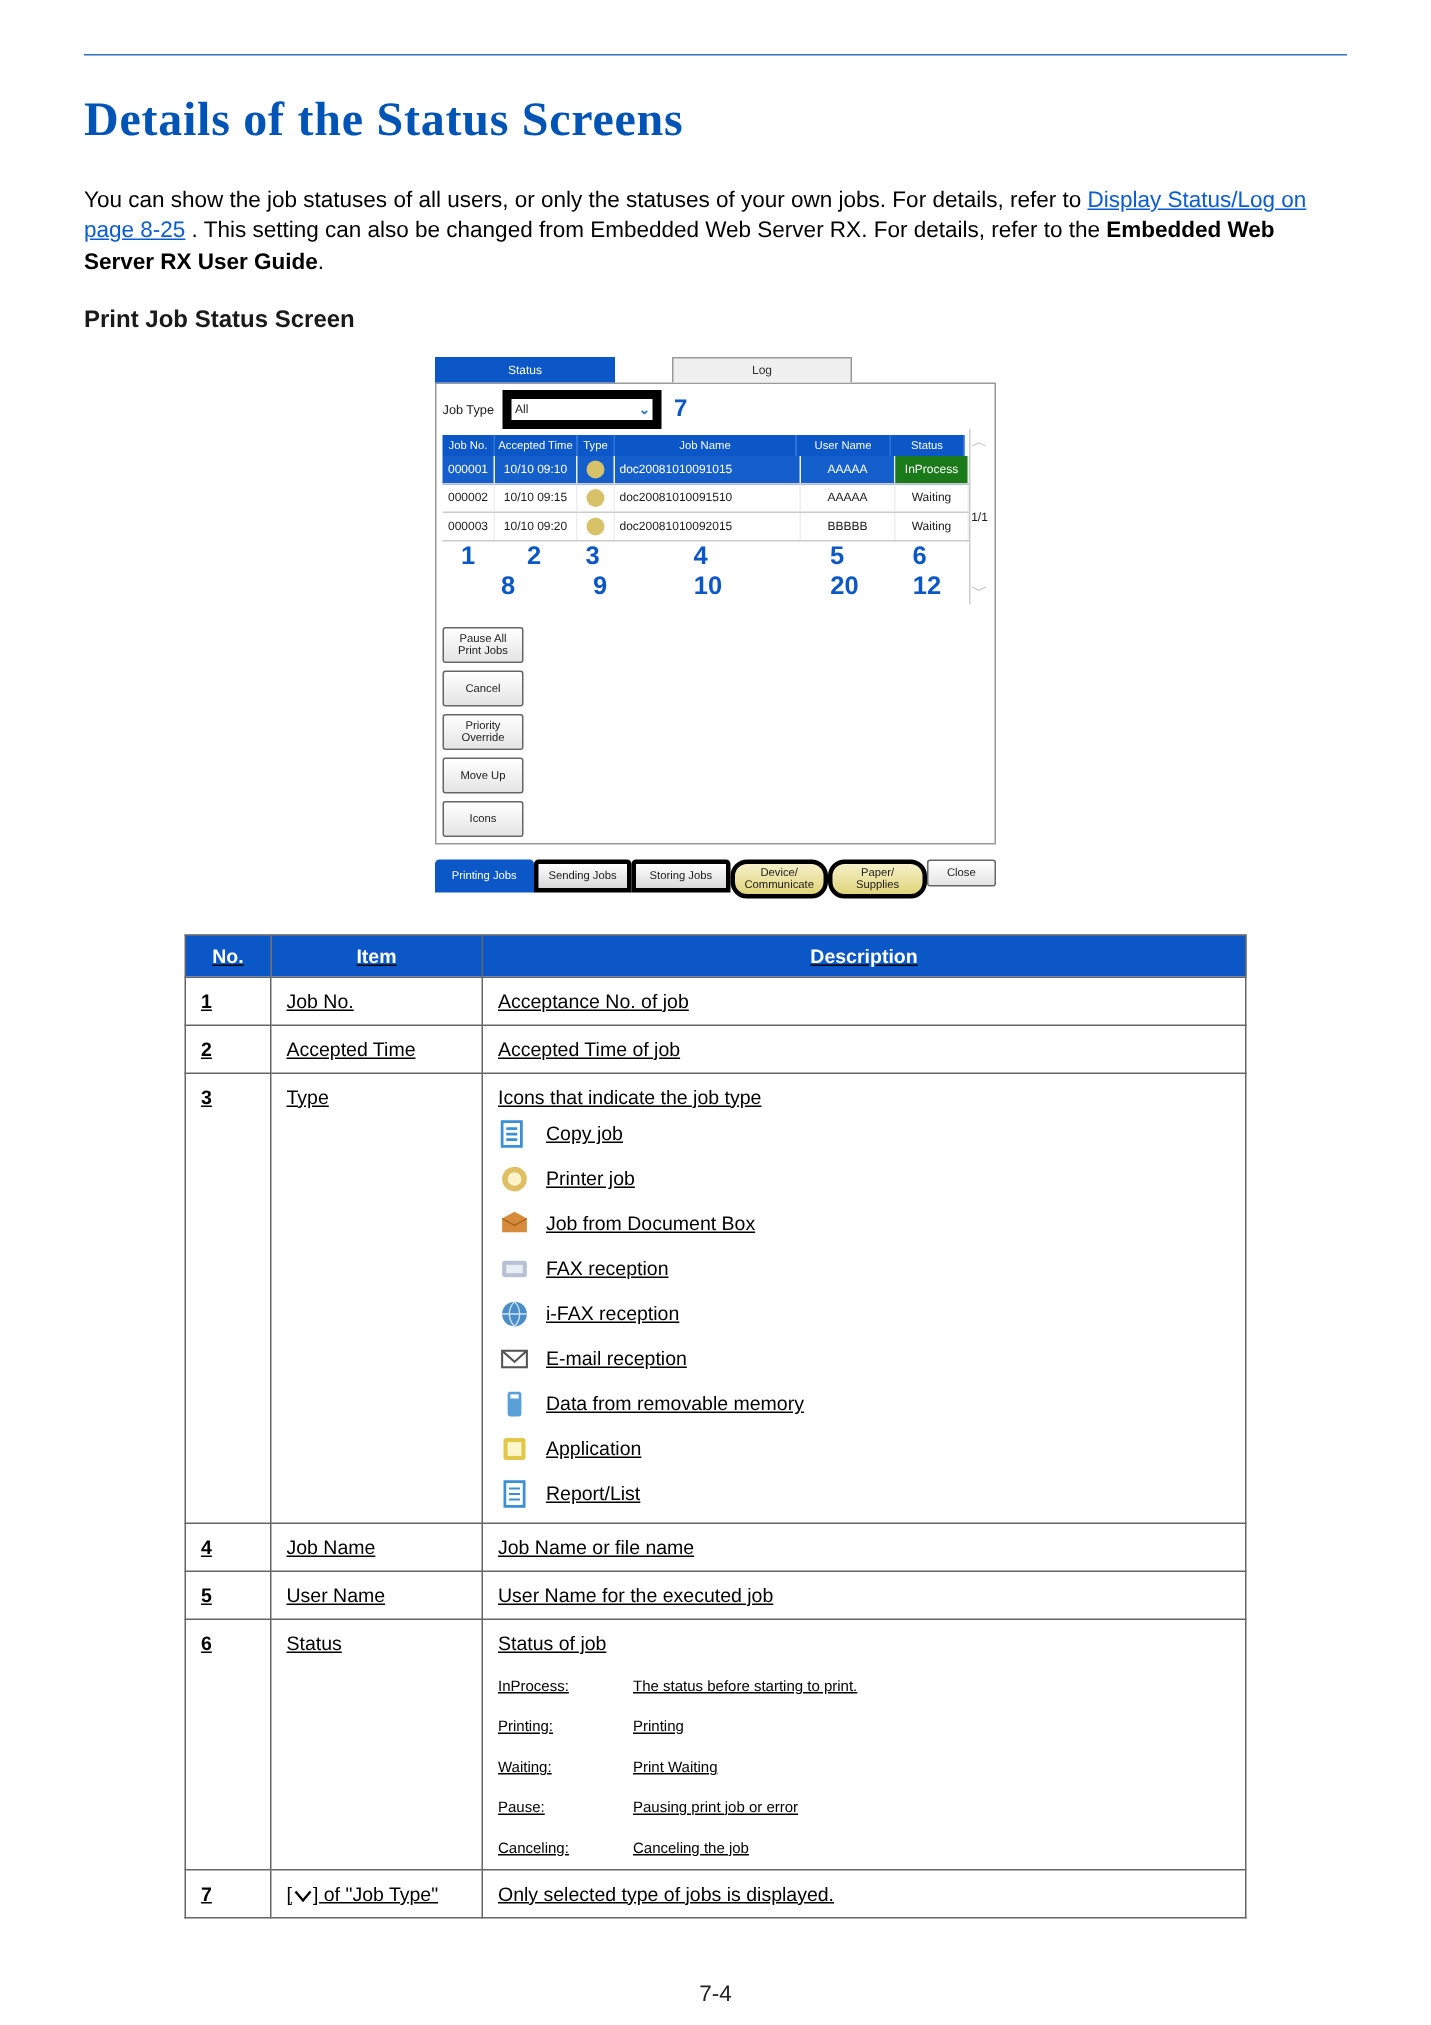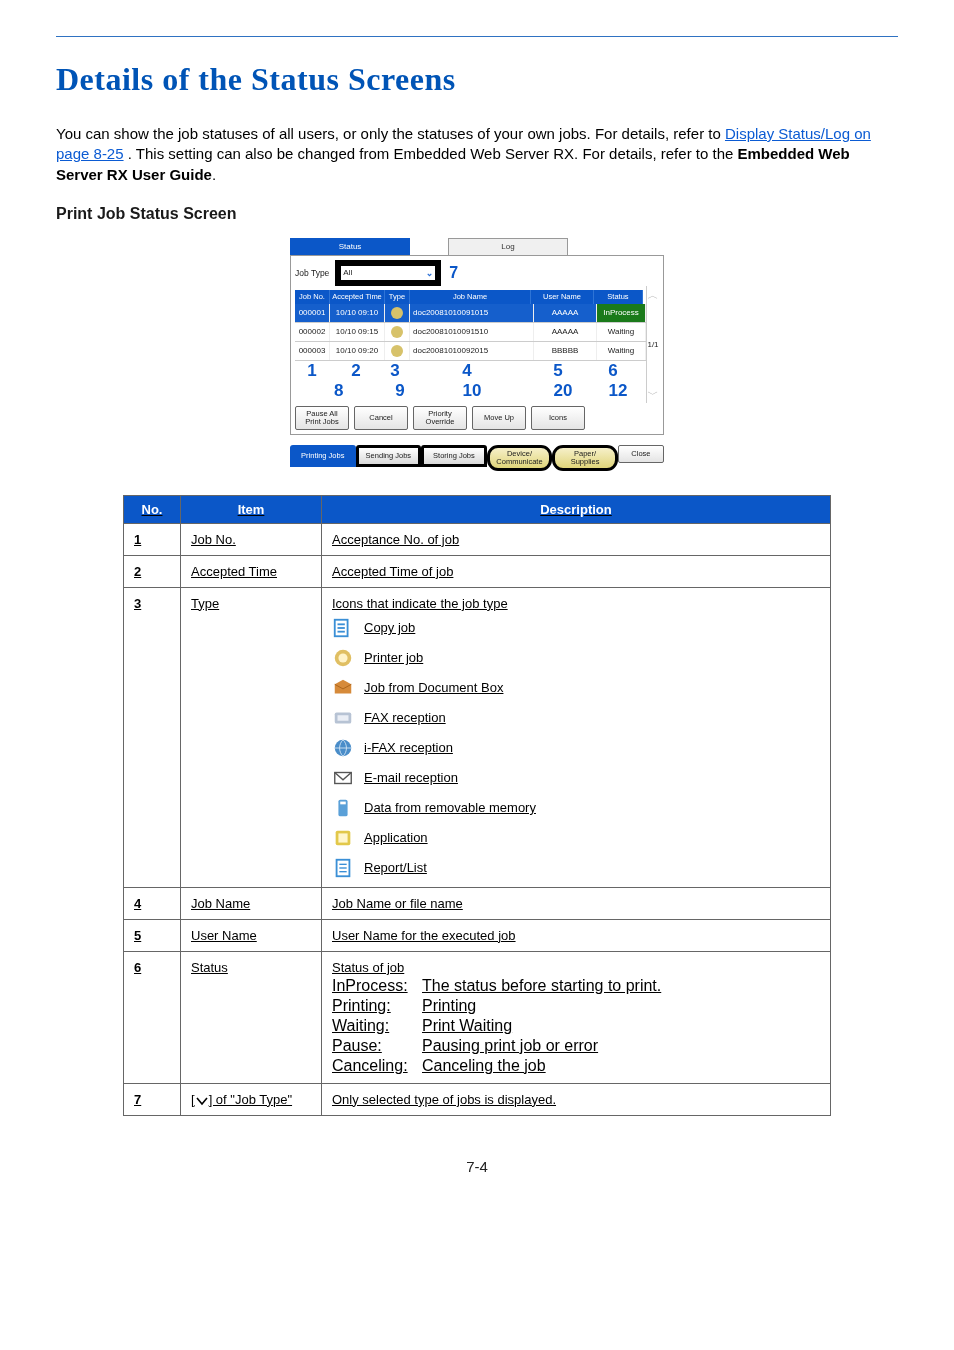--- a/index.html
+++ b/index.html
@@ -65,21 +65,21 @@
     border-right: 1px solid #2e74d6; height: 14px; line-height: 14px;
   }
   .c-jn { width: 34px; } .c-at { width: 54px; } .c-ty { width: 24px; } .c-nm { width: 120px; text-align: center; }
   .c-un { width: 62px; } .c-st { width: 48px; }
   .data-row { display: flex; border-bottom: 1px solid #ccc; height: 18px; align-items: center; }
   .data-row.sel { background: #155fcc; color: #fff; }
   .dc { font-size: 8px; text-align: center; border-right: 1px solid #eee; height: 100%; display: flex; align-items: center; justify-content: center; }
   .ty-icon { width: 12px; height: 12px; border-radius: 50%; background: #d7c26a; display: inline-block; }
   .num-row { display: flex; }
   .num { font-weight: 900; color: #0b57c8; font-size: 17px; text-align: center; }
-  .btn-row { display: flex; gap: 5px; margin-top: 3px; }
+  .btn-row { display: flex; gap: 5px; margin-top: 15px; flex-direction: column; }
   .mock-btn {
     width: 52px; height: 22px; border: 1px solid #666; background: linear-gradient(#fff,#e4e4e4);
     font-size: 7.5px; display: flex; align-items: center; justify-content: center; text-align: center;
     border-radius: 2px; line-height: 1.1;
   }
   .bottom-tabs { display: flex; gap: 0px; margin-top: 10px; }
   .btm-tab { width: 62px; height: 16px; font-size: 7.5px; text-align: center; line-height: 16px; border: 3px solid #000000; border-top-left-radius: 3px; border-top-right-radius: 3px; }
   .btm-tab.active { background: #0b57c8; color: #fff; border-color: #0b57c8; }
   .btm-tab.g { background: linear-gradient(#fff,#d9d9d9); }
   .btm-tab.y { background: linear-gradient(#f6f0c9,#e0d57a); border-radius: 11px; }
@@ -102,21 +102,21 @@
   table.desc td {
     border: 1px solid #666; padding: 8px 10px; vertical-align: top;
   }
   table.desc td.no { font-weight: bold; text-align: left; width: 36px; }
   table.desc td.item { width: 120px; }
   .icon-list { display: flex; flex-direction: column; gap: 8px; margin-top: 6px; }
   .icon-row { display: flex; align-items: center; gap: 10px; }
   .ico { width: 22px; height: 22px; display: flex; align-items: center; justify-content: center; }
   .ico svg { width: 22px; height: 22px; }
   .status-defs { display: grid; grid-template-columns: 90px 1fr; row-gap: 2px; margin-top: 2px; }
-  .status-defs span { font-size: 16px; }
+  .status-defs span { font-size: 10px; margin-top: 14px; }
   .page-num { text-align: center; font-size: 15px; margin-top: 42px; color: #222; }
   .chev-small { display:inline-block; transform: translateY(3px); }
 </style>
 </head>
 <body>
 
 <div class="page-pad">
 
   <hr class="hr-blue">
 

